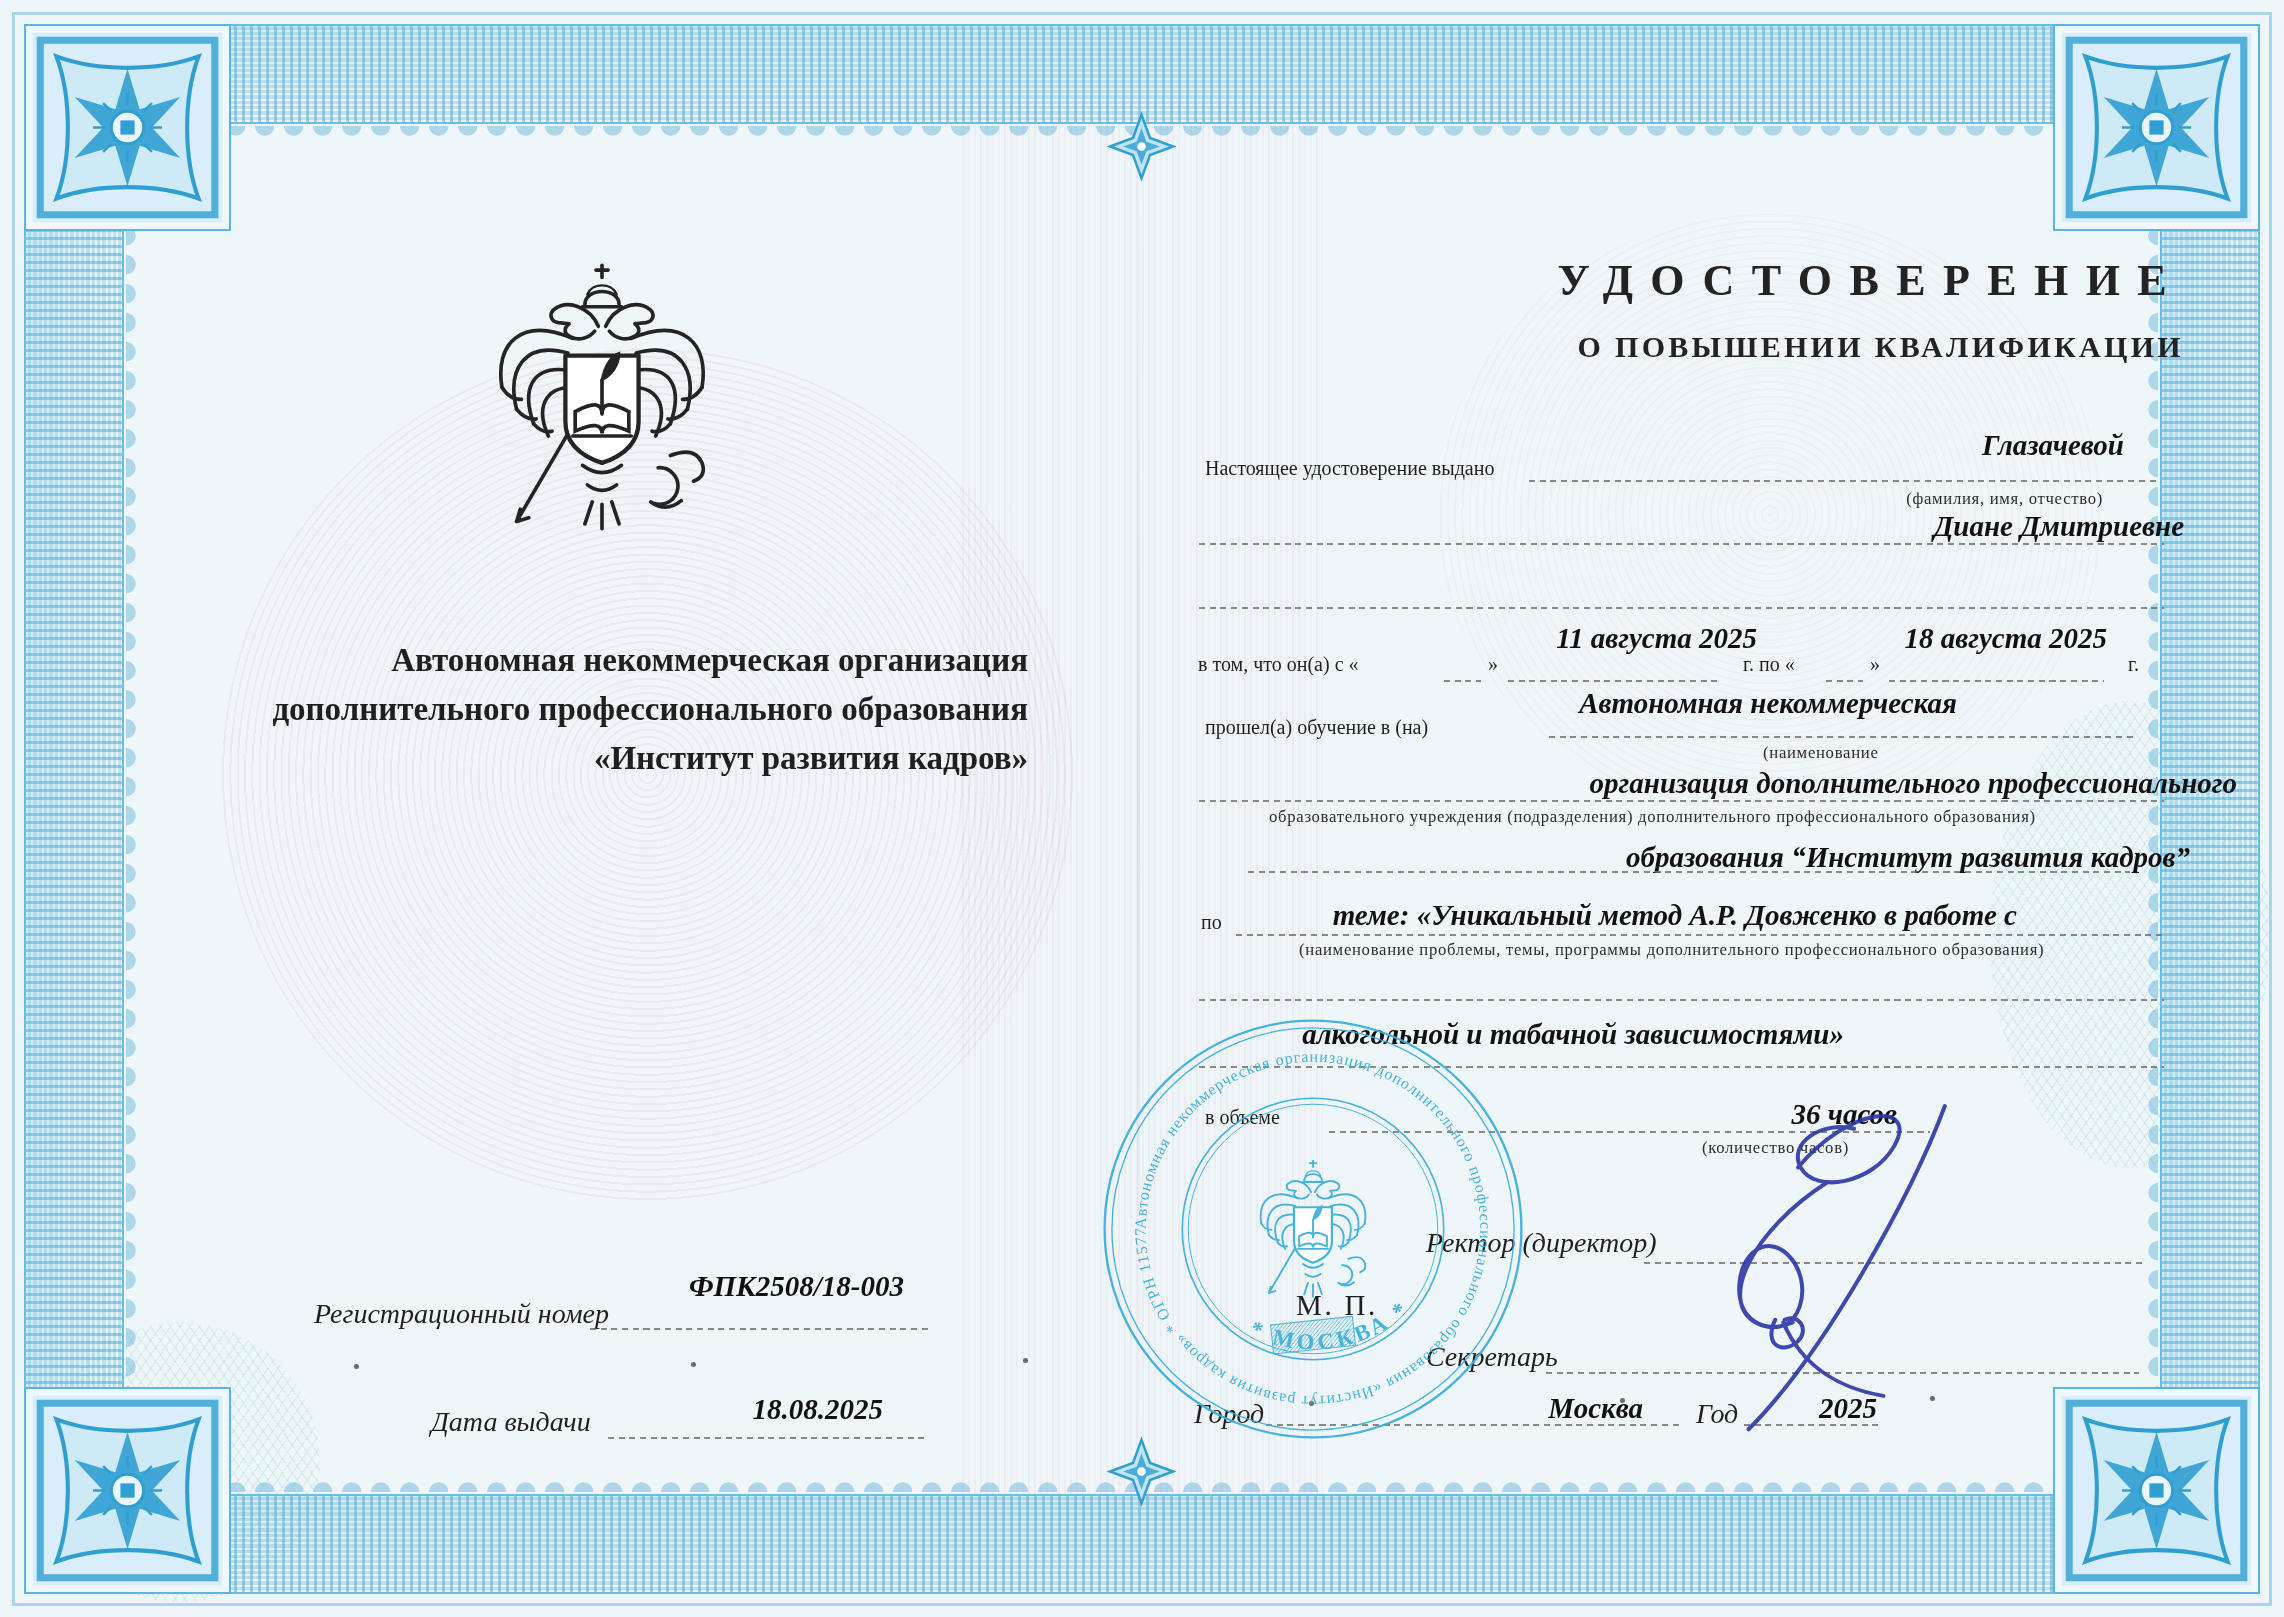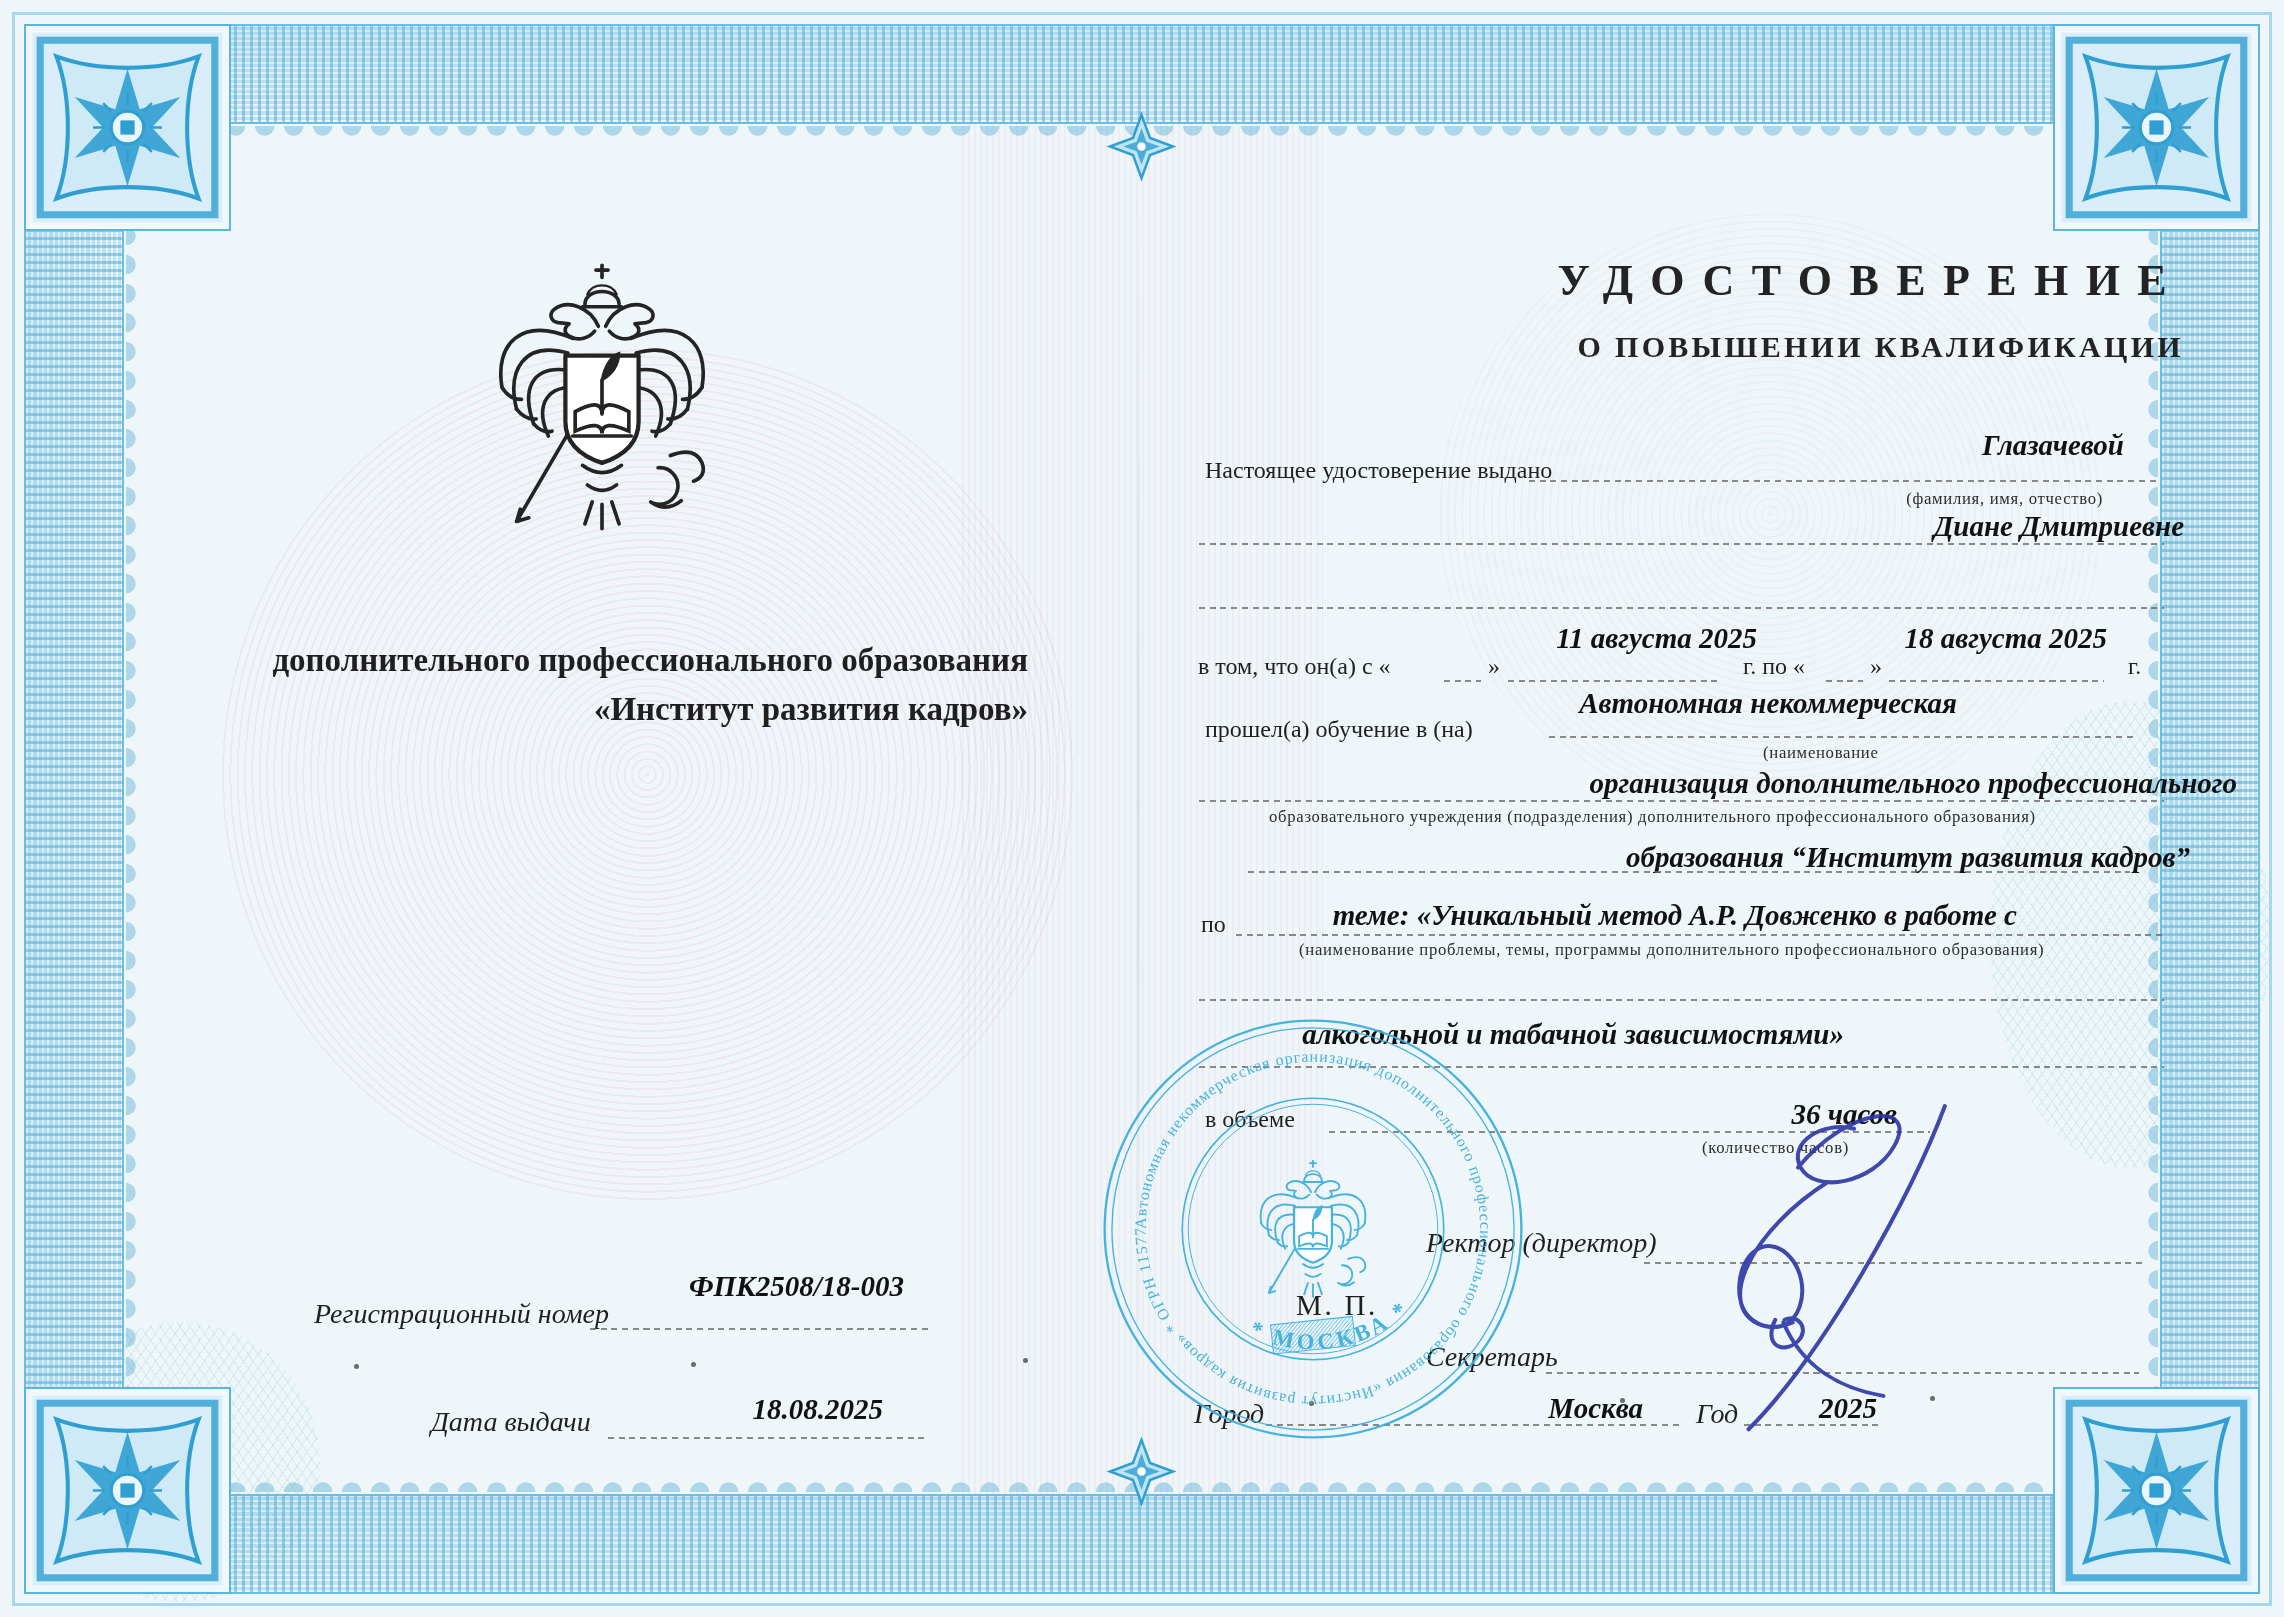--- a/index.html
+++ b/index.html
@@ -53,21 +53,21 @@
   .wm{position:absolute;border-radius:50%;pointer-events:none}
   .wm-rosette{background:repeating-radial-gradient(circle,rgba(219,150,192,.14) 0 2px,rgba(219,150,192,0) 2px 7.3px)}
   .wm-strip{background:repeating-linear-gradient(90deg,rgba(214,150,190,.10) 0 2px,rgba(214,150,190,0) 2px 6px)}
   .wm-net{background:
      repeating-linear-gradient(55deg,rgba(90,185,190,.14) 0 1.3px,transparent 1.3px 8px),
      repeating-linear-gradient(-55deg,rgba(90,185,190,.14) 0 1.3px,transparent 1.3px 8px)}
   .fold{position:absolute;left:1137px;top:140px;bottom:140px;width:2.7px;
     background:linear-gradient(180deg,rgba(140,160,185,0),rgba(140,160,185,.22),rgba(140,160,185,0))}
 
   
-  .lbl{font-size:24px;color:var(--text-ink)}
+  .lbl{font-size:20px;color:var(--text-ink)}
   .lbl-i{font-size:28px;font-style:italic}
   .val{font-size:29px;font-weight:bold;font-style:italic;color:#111}
   .cap{font-size:16.7px;letter-spacing:0.7px;color:#2c2c2c}
   .dline{position:absolute;height:2px;opacity:.8;
     background:repeating-linear-gradient(90deg,var(--line-gray) 0 6px,transparent 6px 10.7px)}
   .dotmark{position:absolute;width:4.7px;height:4.7px;border-radius:50%;background:#3c3c3c;opacity:.75}
   .title{font-size:44px;font-weight:700;letter-spacing:17.4px;color:#232323}
   .subtitle{font-size:30px;font-weight:700;letter-spacing:3.3px;color:#232323}
   .orgline{font-size:33px;font-weight:bold;line-height:49px}
   .noteline{font-size:25px;font-style:italic;line-height:40px}
@@ -165,20 +165,21 @@
     </svg></div>
 <div class="orn" style="left:1105px;bottom:110px"><svg viewBox="0 0 110 110" width="73" height="73">
       <use href="#diamond-orn"></use>
     </svg></div>
 
 <svg class="abs emblem" style="left:480px;top:255px" width="244" height="284" viewBox="0 0 200 220">
   <use href="#eagle-shape"></use>
 </svg>
 
 <div class="abs ctr" style="left:267px;top:636px;width:761px">
+  <div class="orgline nowrap">Автономная некоммерческая организация</div>
   <div class="orgline nowrap">дополнительного профессионального образования</div>
   <div class="orgline nowrap">«Институт развития кадров»</div>
 </div>
 
 <div class="abs ctr" style="left:254px;top:816px;width:748px">
 </div>
 
 <div class="abs lbl-i nowrap" style="left:314px;top:1298px">Регистрационный номер</div>
 <div class="abs val ctr nowrap" style="left:570px;top:1270px;width:334px">ФПК2508/18-003</div>
 <div class="dline" style="left:590px;top:1328px;width:338px"></div>

